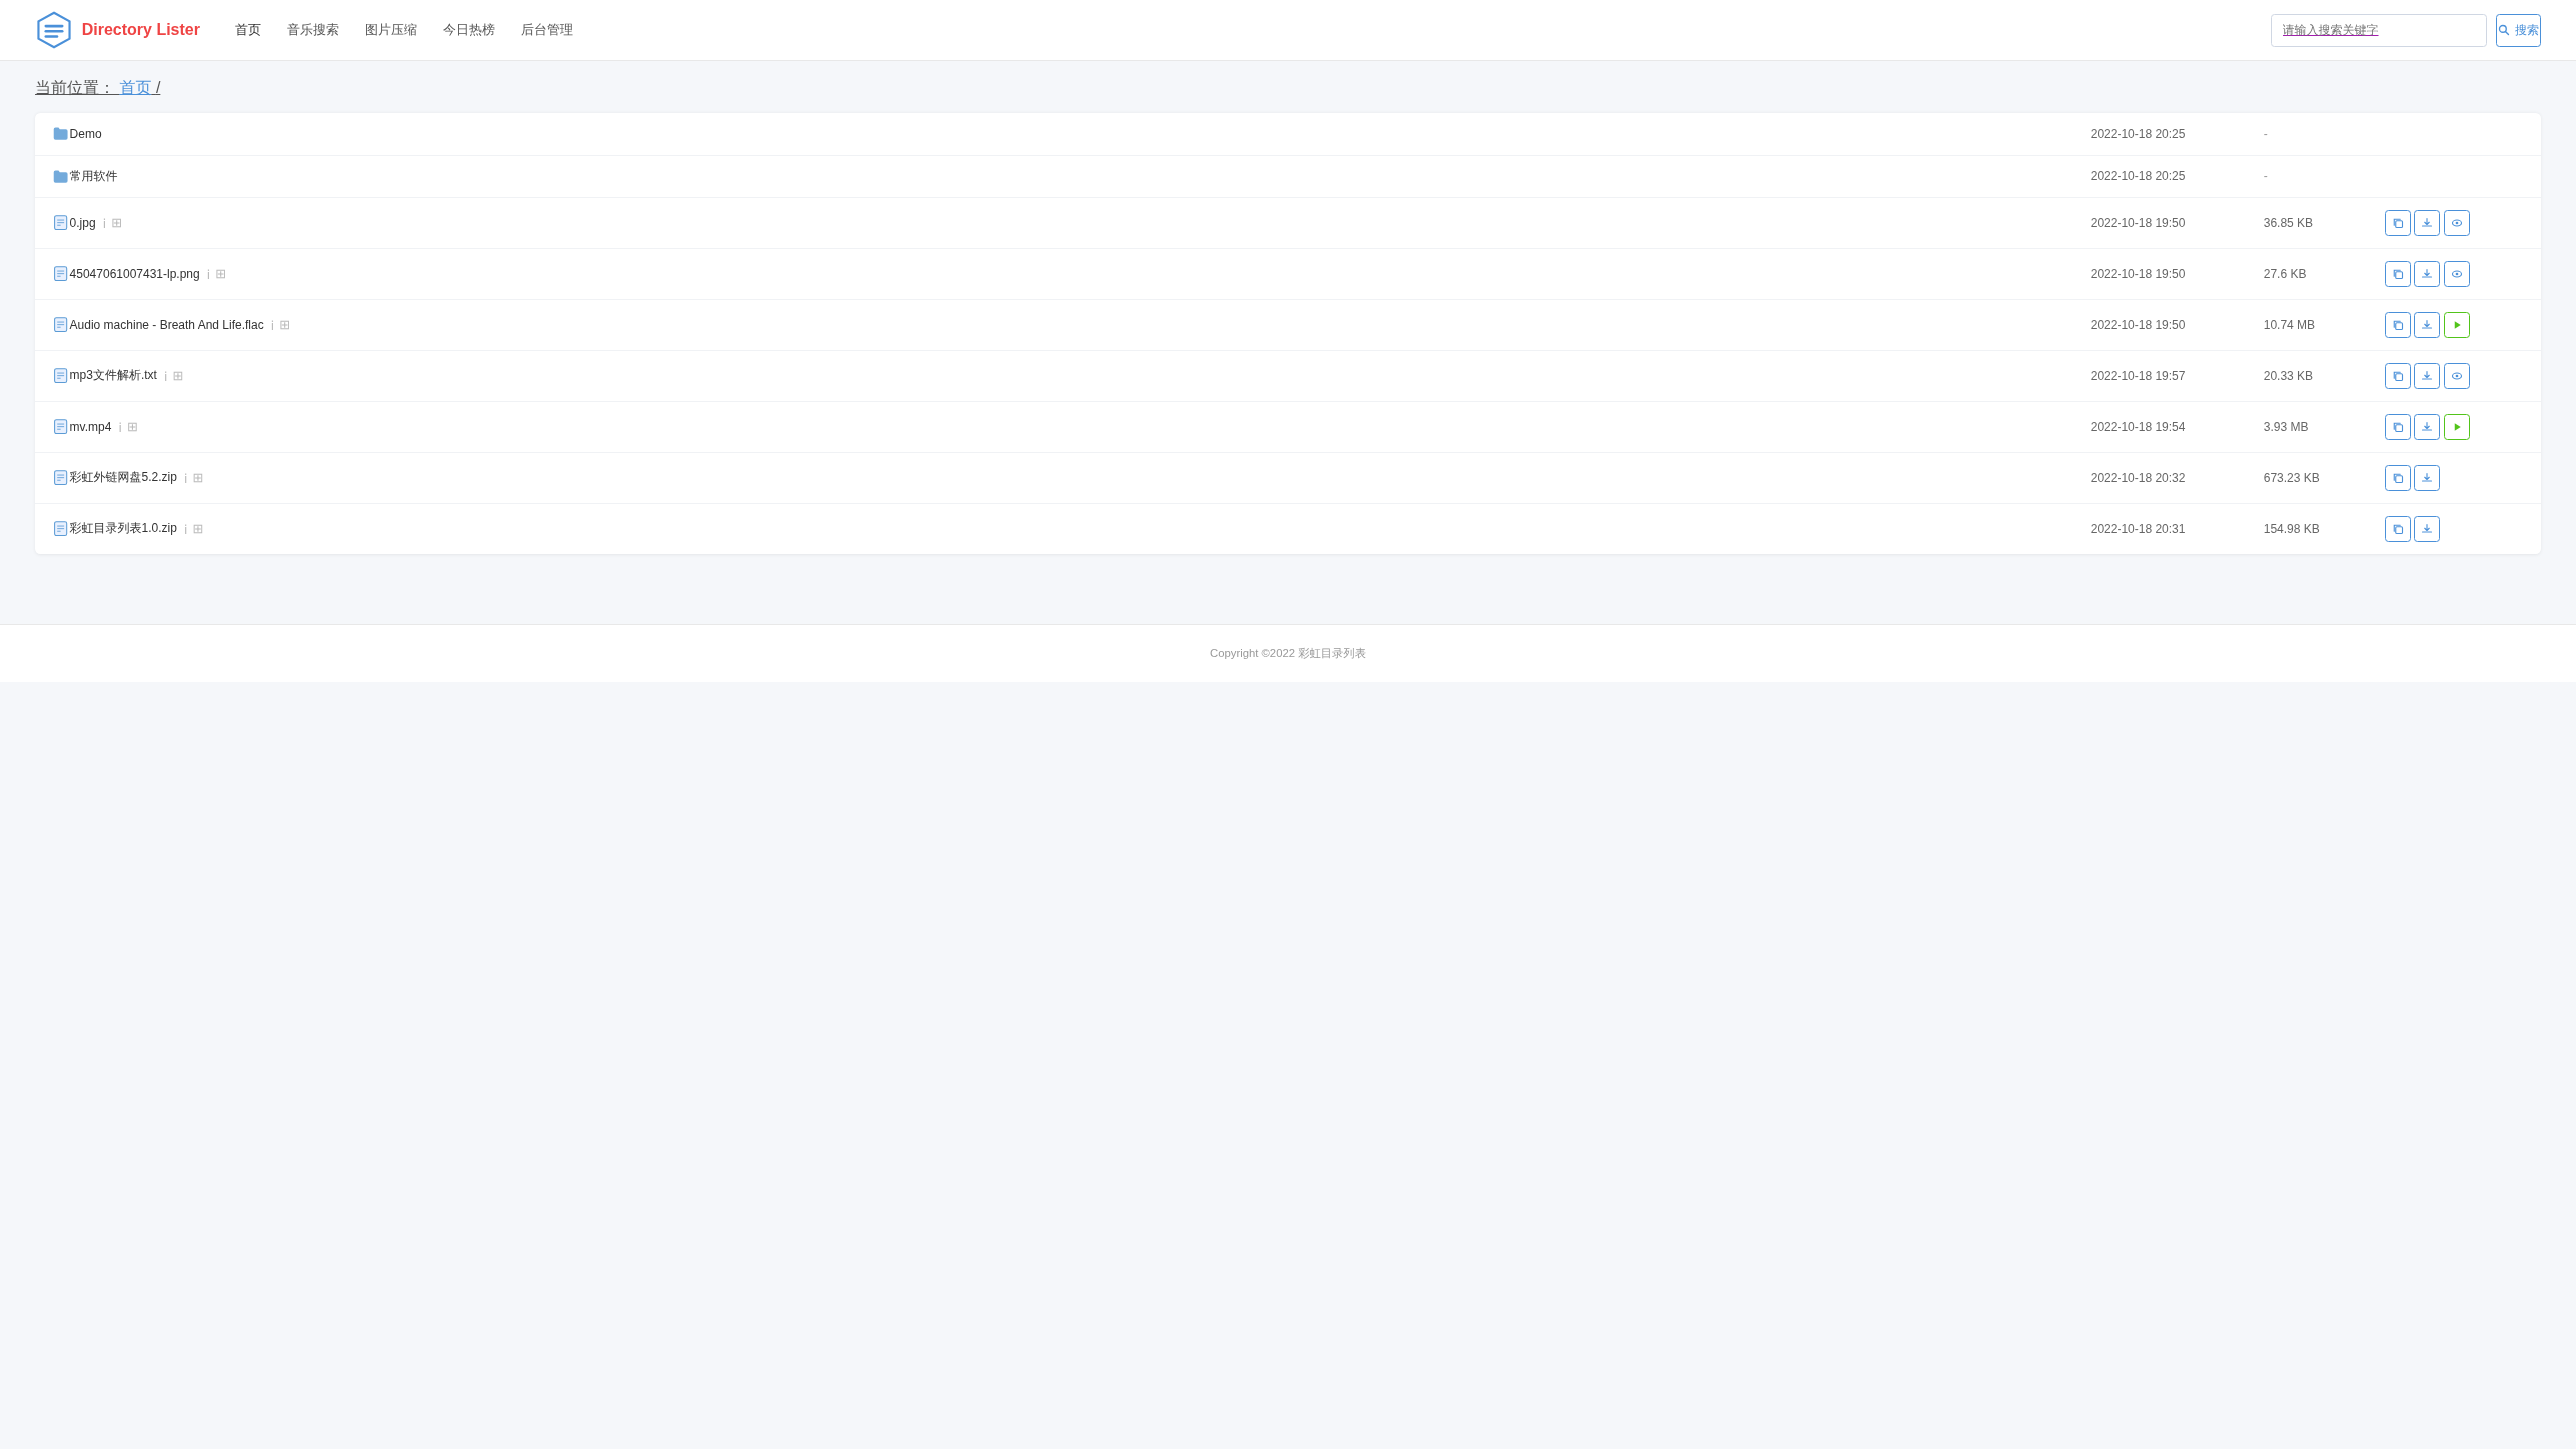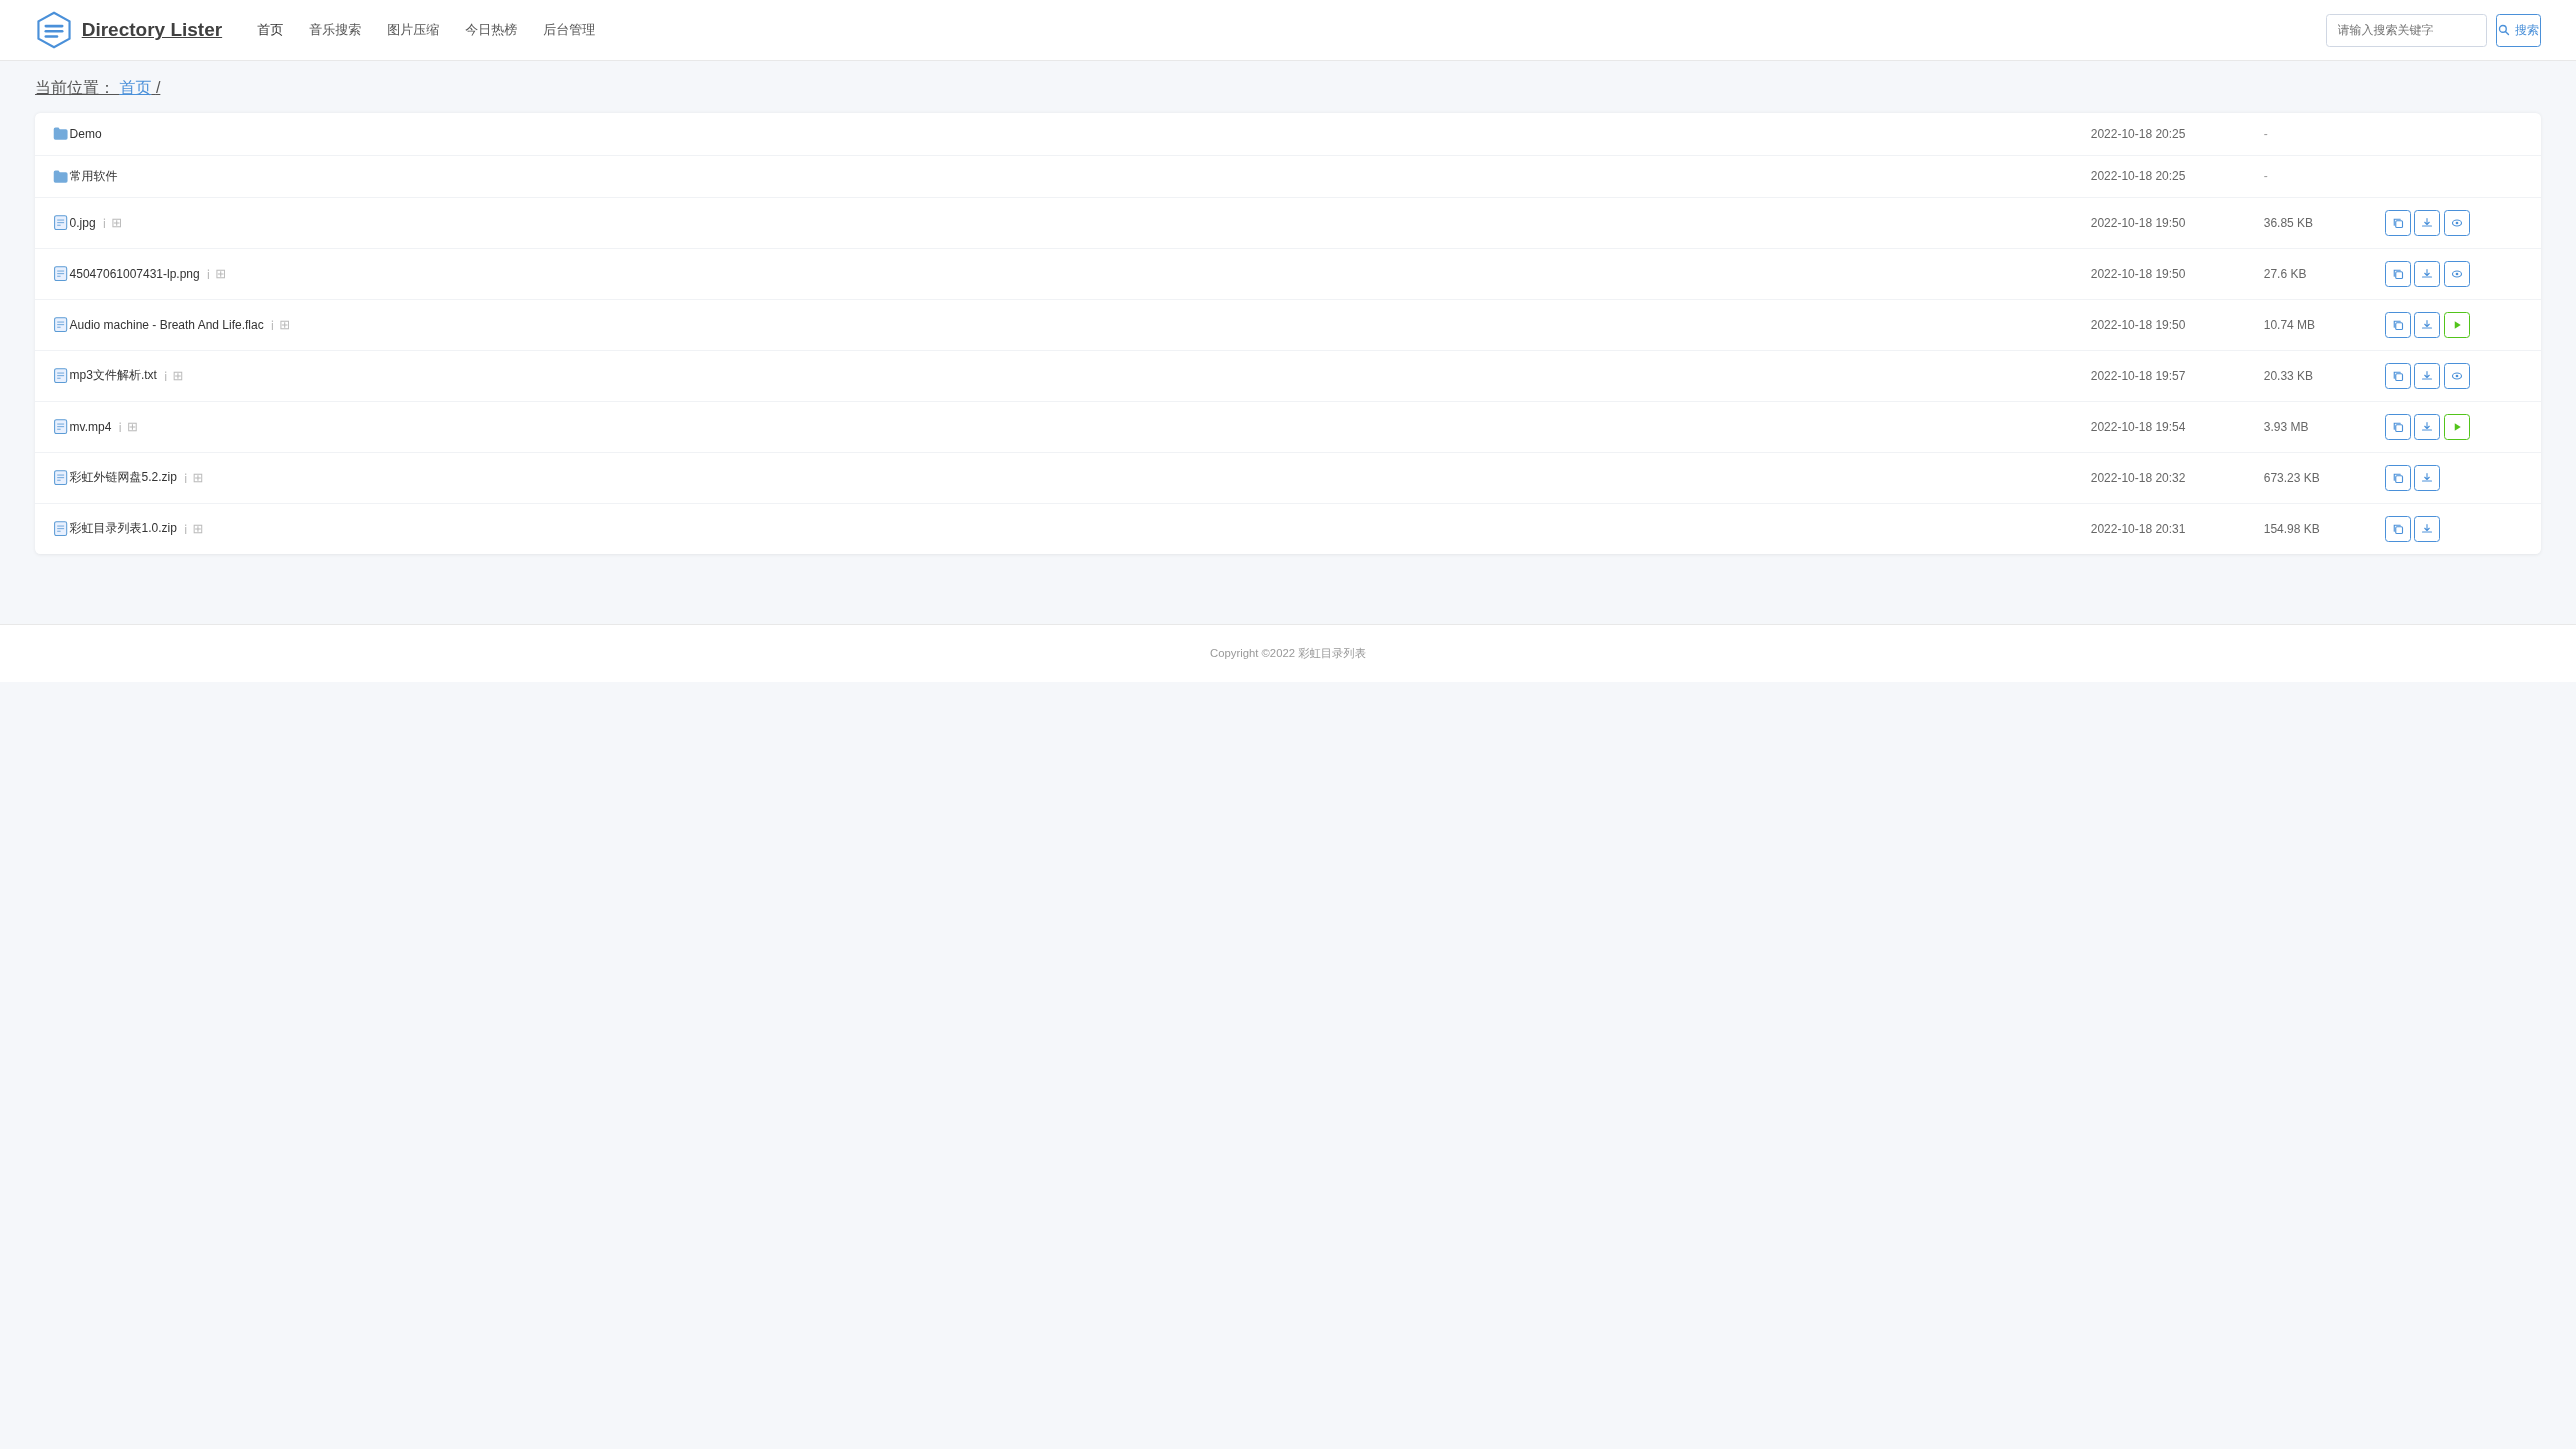--- a/index.html
+++ b/index.html
@@ -28,52 +28,52 @@
       display: flex;
       align-items: center;
       gap: 8.7px;
       text-decoration: none;
     }
     .logo-icon {
       width: 38px;
       height: 38px;
     }
     .logo-text {
-      font-size: 19px;
+      font-size: 16px;
       font-weight: 600;
-      color: #404040;
-      text-decoration: underline;
+      color: #ef4444;
     }
     .nav {
       display: flex;
       align-items: center;
       gap: 26px;
     }
     .nav-item {
       font-size: 13px;
       color: #555;
       cursor: pointer;
       text-decoration: none;
       padding: 3.5px 0;
     }
     .nav-item.active { color: #333; font-weight: 500; }
     .header-right {
       display: flex;
       align-items: center;
       gap: 8.7px;
     }
     .search-input {
-      width: 161px;
+      width: 216px;
       height: 33px;
       border: 0.9px solid #d0d7e3;
       border-radius: 3.5px;
       padding: 0 10.4px;
       font-size: 12px;
       color: #a21caf;
       outline: none;
+      text-decoration: underline;
     }
     .search-btn {
       height: 33px;
       padding: 0 1px;
       background: #fff;
       border: 1.3px solid #4a90d9;
       border-radius: 3.5px;
       color: #4a90d9;
       font-size: 12px;
       cursor: pointer;

